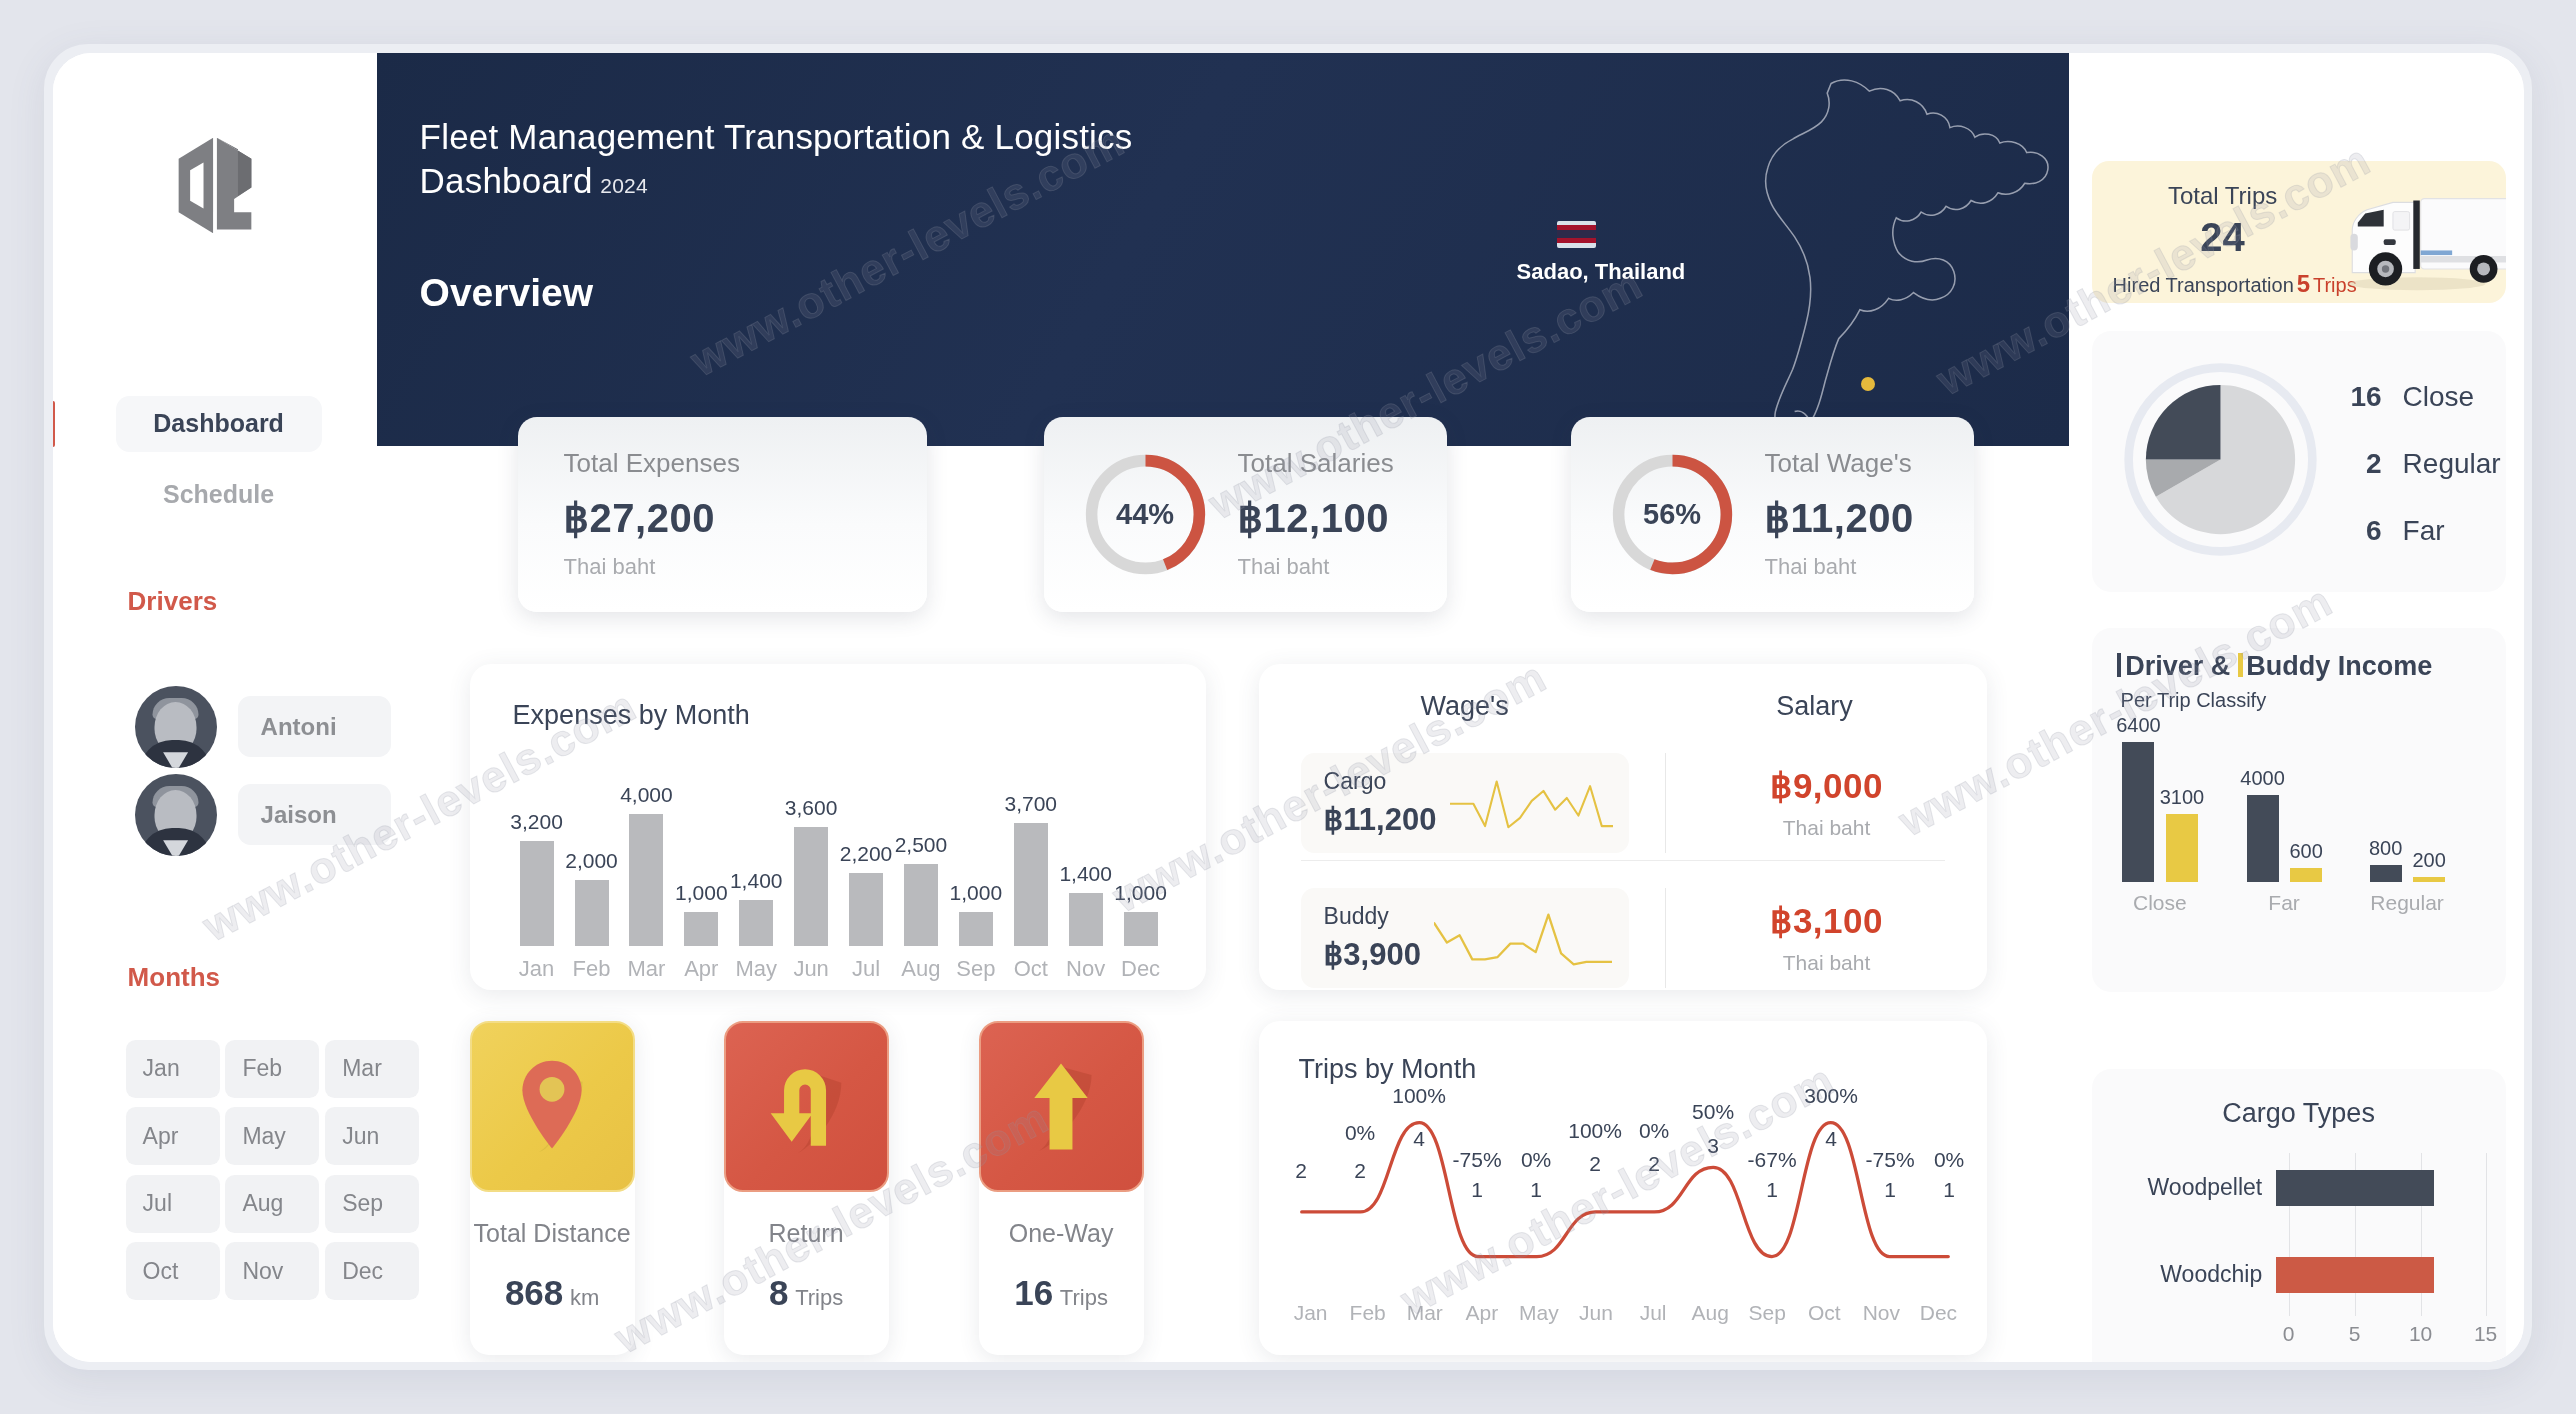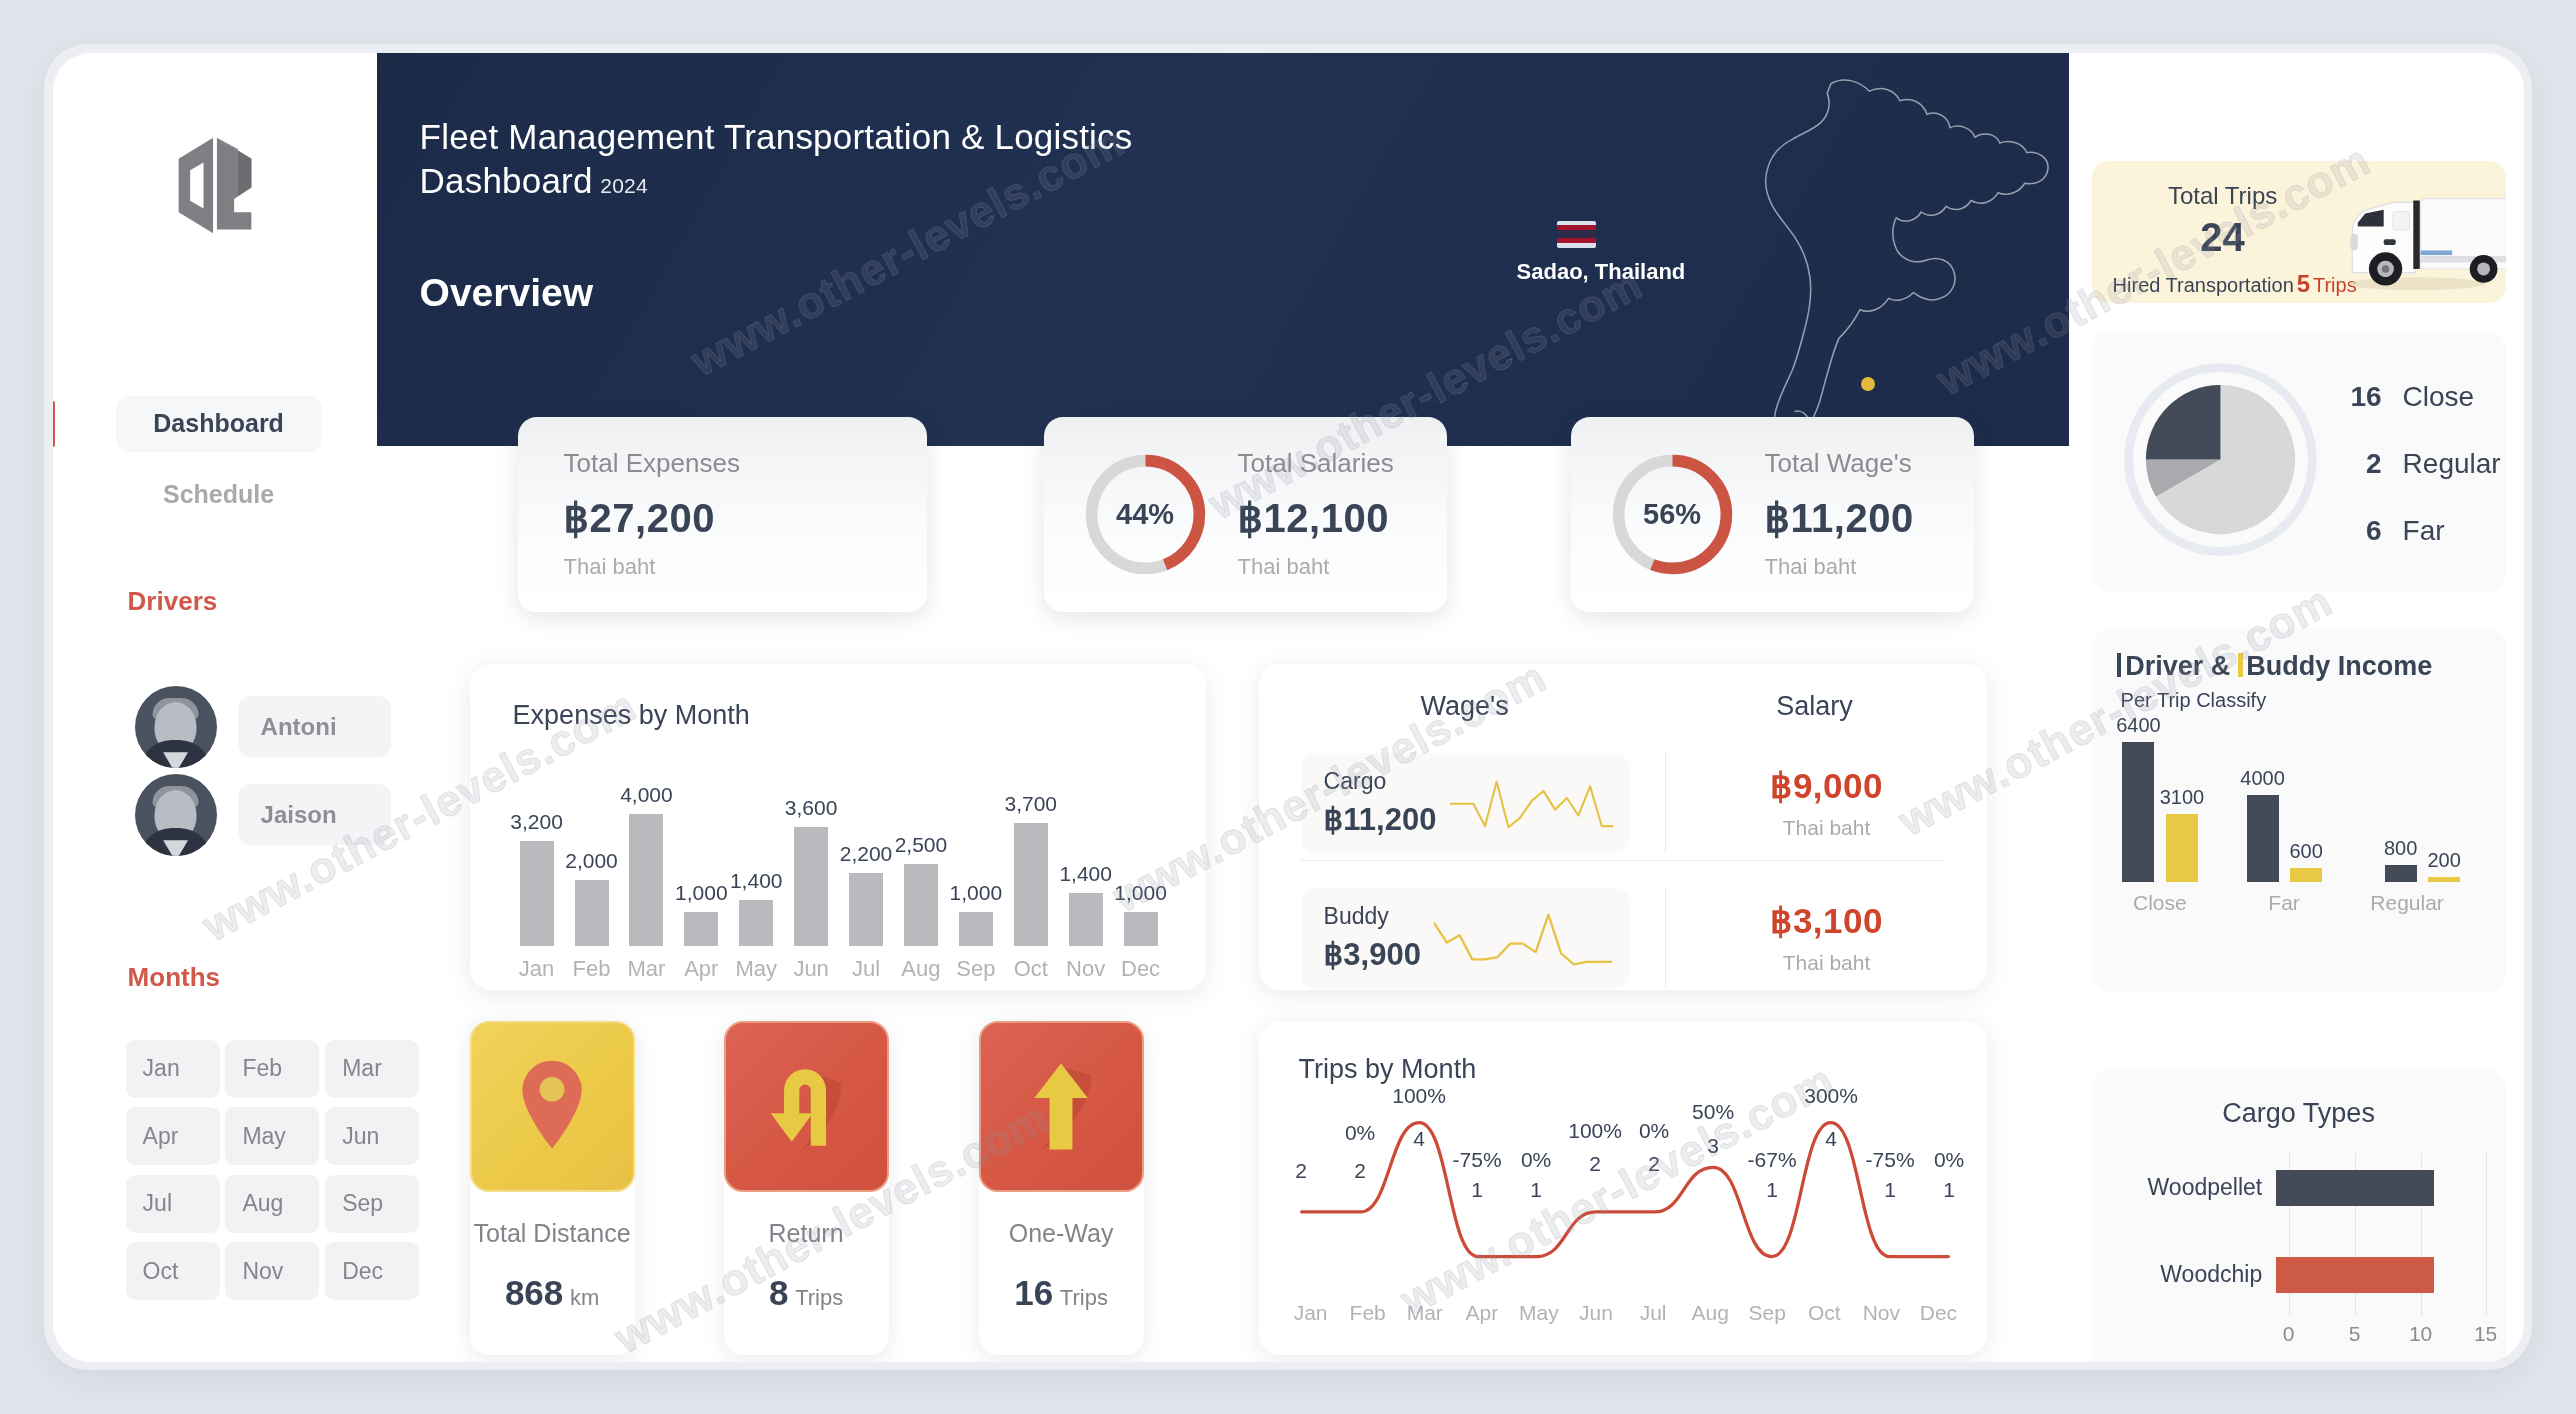--- a/index.html
+++ b/index.html
@@ -735,21 +735,21 @@
               <div class="inc-bar" style="margin-right: 11.5px;">
                 <div class="ilab">4000</div>
                 <div class="irect" style="height: 87px; background: rgb(67, 75, 88);"></div>
               </div>
               <div class="inc-bar" style="margin-right: 0px;">
                 <div class="ilab">600</div>
                 <div class="irect" style="height: 13.4px; background: rgb(232, 201, 68);"></div>
               </div>
             </div>
             <div class="inc-xlab" style="left: 130px; width: 75px; position: absolute;">Far</div>
-            <div class="inc-group" style="left: 268px;">
+            <div class="inc-group" style="left: 253px;">
               <div class="inc-bar" style="margin-right: 11.5px;">
                 <div class="ilab">800</div>
                 <div class="irect" style="height: 17px; background: rgb(67, 75, 88);"></div>
               </div>
               <div class="inc-bar" style="margin-right: 0px;">
                 <div class="ilab">200</div>
                 <div class="irect" style="height: 4.8px; background: rgb(232, 201, 68);"></div>
               </div>
             </div>
             <div class="inc-xlab" style="left: 253px; width: 75px; position: absolute;">Regular</div>

